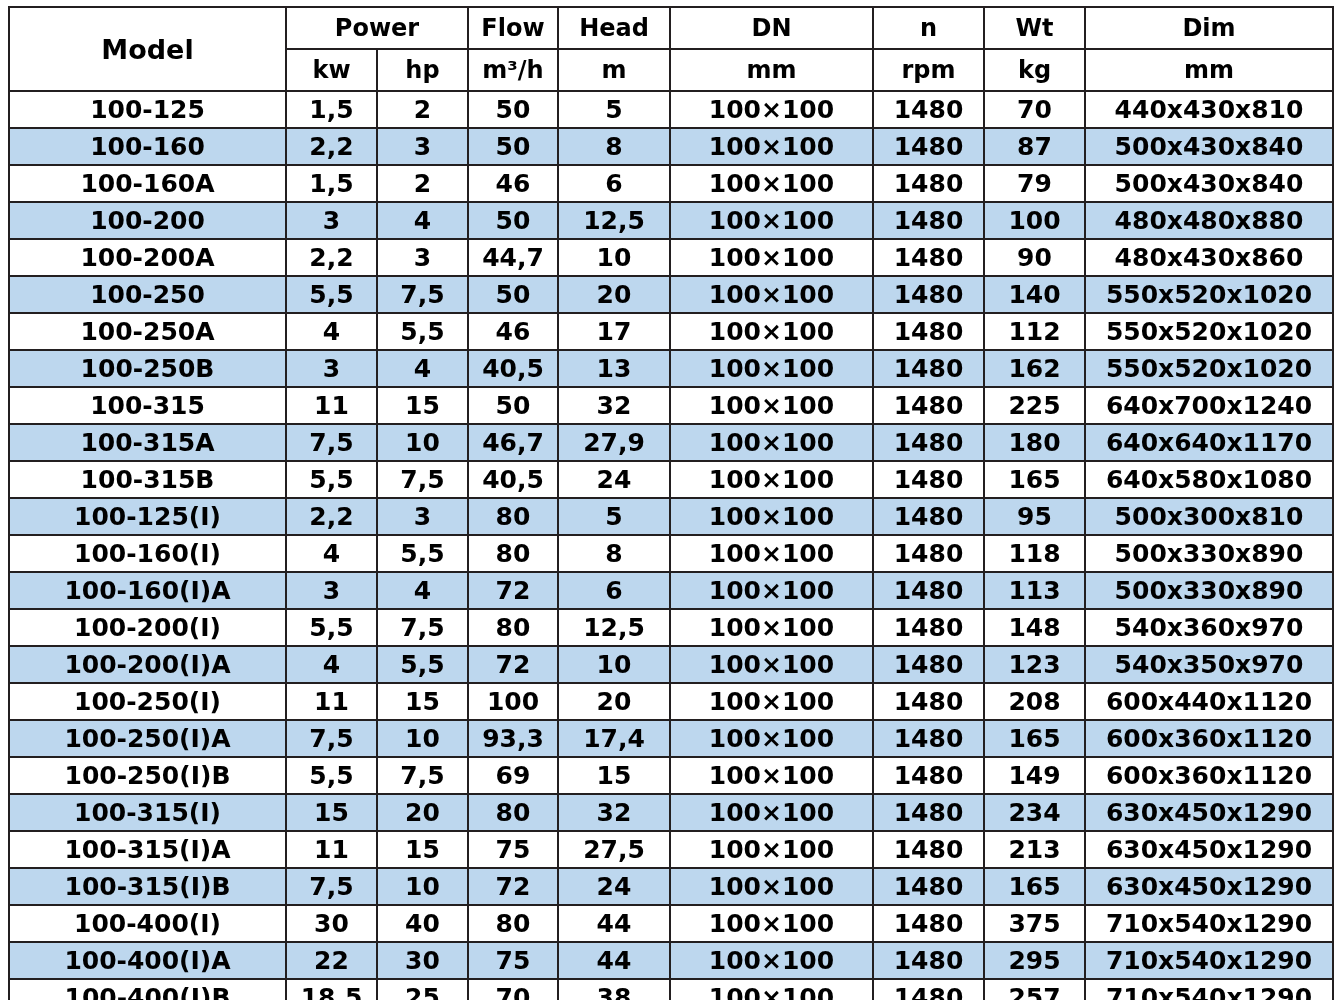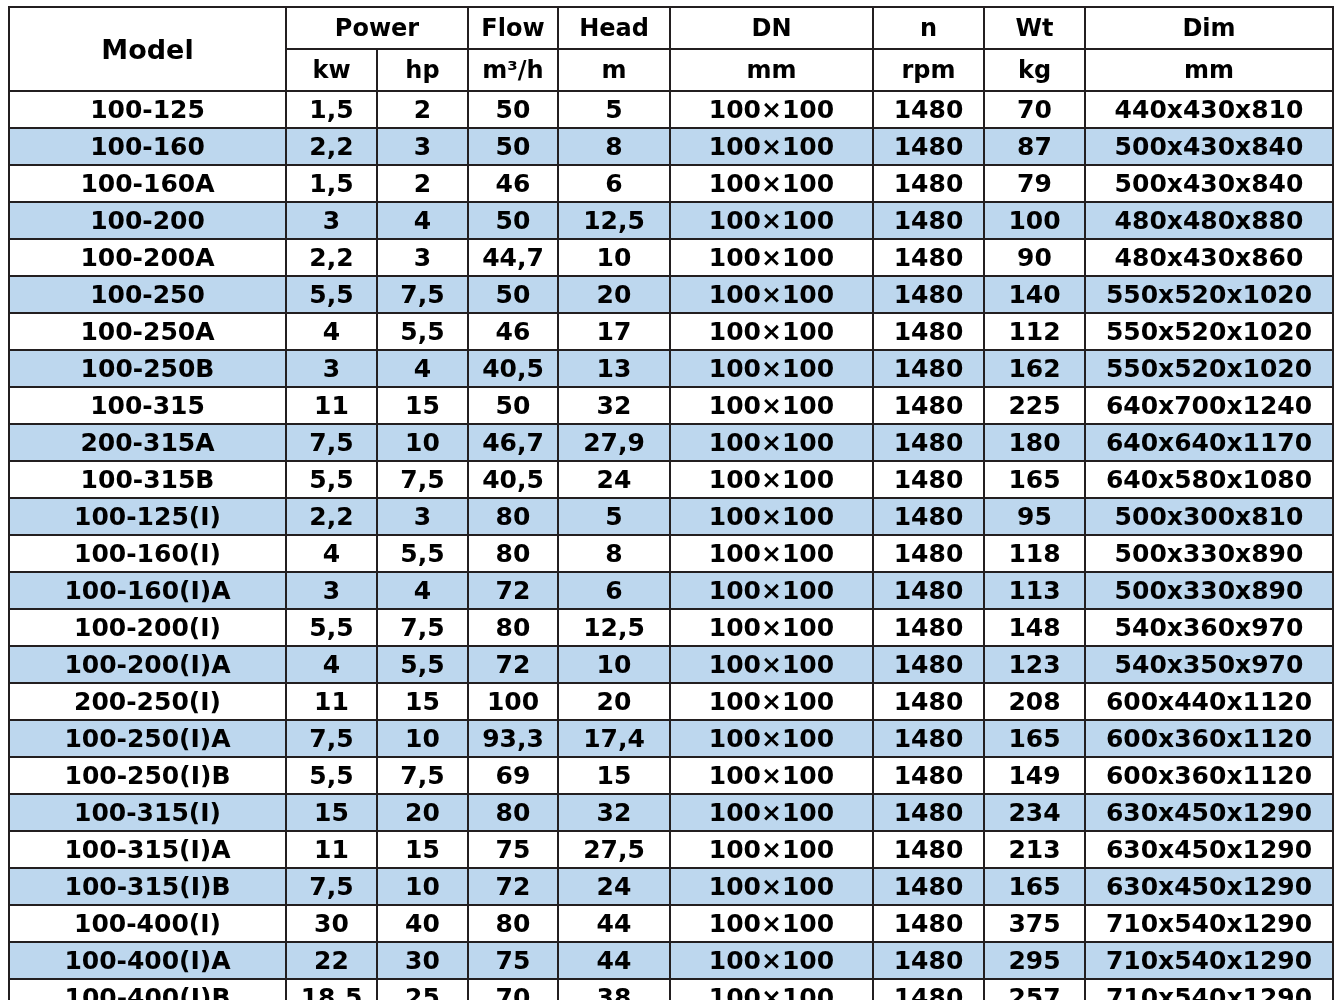--- a/index.html
+++ b/index.html
@@ -204,21 +204,21 @@
           <td>11</td>
           <td>15</td>
           <td>50</td>
           <td>32</td>
           <td>100×100</td>
           <td>1480</td>
           <td>225</td>
           <td>640x700x1240</td>
         </tr>
         <tr class="alt">
-          <td class="model">200-315A</td>
+          <td class="model">100-315A</td>
           <td>7,5</td>
           <td>10</td>
           <td>46,7</td>
           <td>27,9</td>
           <td>100×100</td>
           <td>1480</td>
           <td>180</td>
           <td>640x640x1170</td>
         </tr>
         <tr>
@@ -281,21 +281,21 @@
           <td>4</td>
           <td>5,5</td>
           <td>72</td>
           <td>10</td>
           <td>100×100</td>
           <td>1480</td>
           <td>123</td>
           <td>540x350x970</td>
         </tr>
         <tr>
-          <td class="model">200-250(I)</td>
+          <td class="model">100-250(I)</td>
           <td>11</td>
           <td>15</td>
           <td>100</td>
           <td>20</td>
           <td>100×100</td>
           <td>1480</td>
           <td>208</td>
           <td>600x440x1120</td>
         </tr>
         <tr class="alt">

